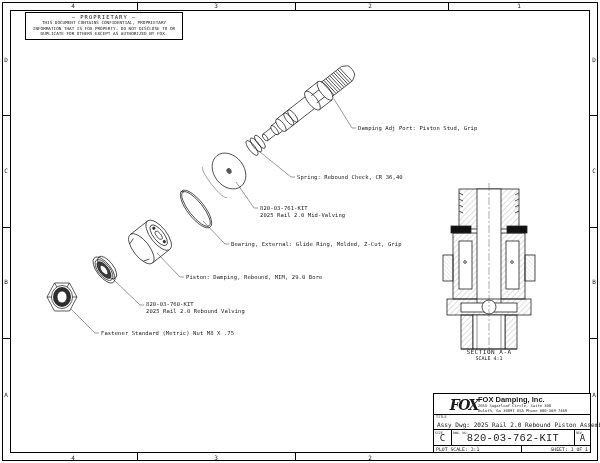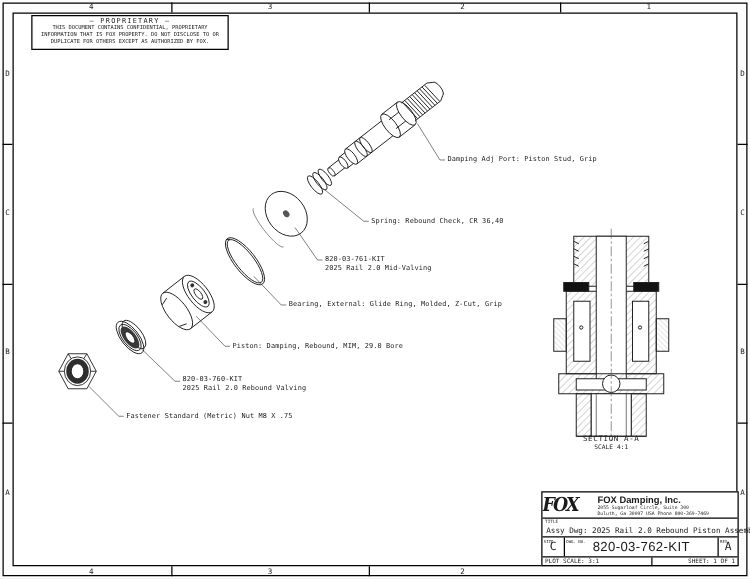--- a/index.html
+++ b/index.html
@@ -21,35 +21,35 @@
   .art { position:absolute; left:0; top:0; width:600px; height:463px; }
 
   .callout { position:absolute; font-size:5.5px; line-height:1.3; white-space:nowrap; color:#222; letter-spacing:0.1px; }
 
   .section-label { position:absolute; transform:translateX(-50%); text-align:center; color:#222; }
   .section-name { font-size:6px; letter-spacing:0.5px; }
   .section-scale { font-size:5px; }
 
   .tb { position:absolute; left:433px; top:393px; width:158px; height:60px; border:1.5px solid #000; background:#fff; box-sizing:border-box; display:flex; flex-direction:column; }
   .tb-row1 { display:flex; height:21px; border-bottom:1px solid #000; overflow:hidden; }
-  .logo-cell { width:44px; display:flex; align-items:center; justify-content:flex-start; }
+  .logo-cell { width:44px; display:flex; align-items:center; justify-content:flex-end; }
   .fox-logo { font-family:"DejaVu Serif", serif; font-weight:bold; font-style:italic; font-size:14px; letter-spacing:-1.5px; transform:scaleY(1.1); }
   .company-cell { flex:1; padding-top:2px; }
   .company-name { font-size:7.5px; font-weight:bold; font-family:"Liberation Sans", sans-serif; line-height:1.05; }
   .company-addr { font-size:3.8px; line-height:1.25; color:#222; }
   .tb-row2 { position:relative; height:15px; border-bottom:1px solid #000; }
   .tb-label { position:absolute; top:0.5px; left:2px; font-size:3.5px; color:#222; }
   .tb-title { font-size:6.1px; padding:6px 2px 0 3px; white-space:nowrap; }
   .tb-row3 { display:flex; height:15px; border-bottom:1px solid #000; }
   .size-cell { width:17px; border-right:1px solid #000; position:relative; text-align:center; }
   .rev-cell  { width:15px; border-left:1px solid #000; position:relative; text-align:center; }
   .cell-label { position:absolute; top:0.5px; left:1px; font-size:3.2px; color:#222; }
   .cell-big { font-size:9px; padding-top:4px; line-height:1; }
   .dwg-cell { flex:1; position:relative; text-align:center; }
-  .dwg-no { font-size:10.5px; font-family:Liberation Sans, sans-serif; padding-top:3px; line-height:1; letter-spacing:0.3px; }
+  .dwg-no { font-size:10.5px; font-family:Liberation Mono, monospace; padding-top:3px; line-height:1; letter-spacing:0.3px; }
   .tb-row4 { display:flex; flex:1; font-size:4.8px; }
   .plot-cell { flex:1.3; border-right:1px solid #000; padding:1.5px 0 0 2px; }
   .sheet-cell { flex:1; text-align:right; padding:1.5px 2px 0 0; }
 </style>
 </head>
 <body>
 
 <div class="sheet">
   <div class="outer-border"></div>
   <div class="inner-border"></div>

